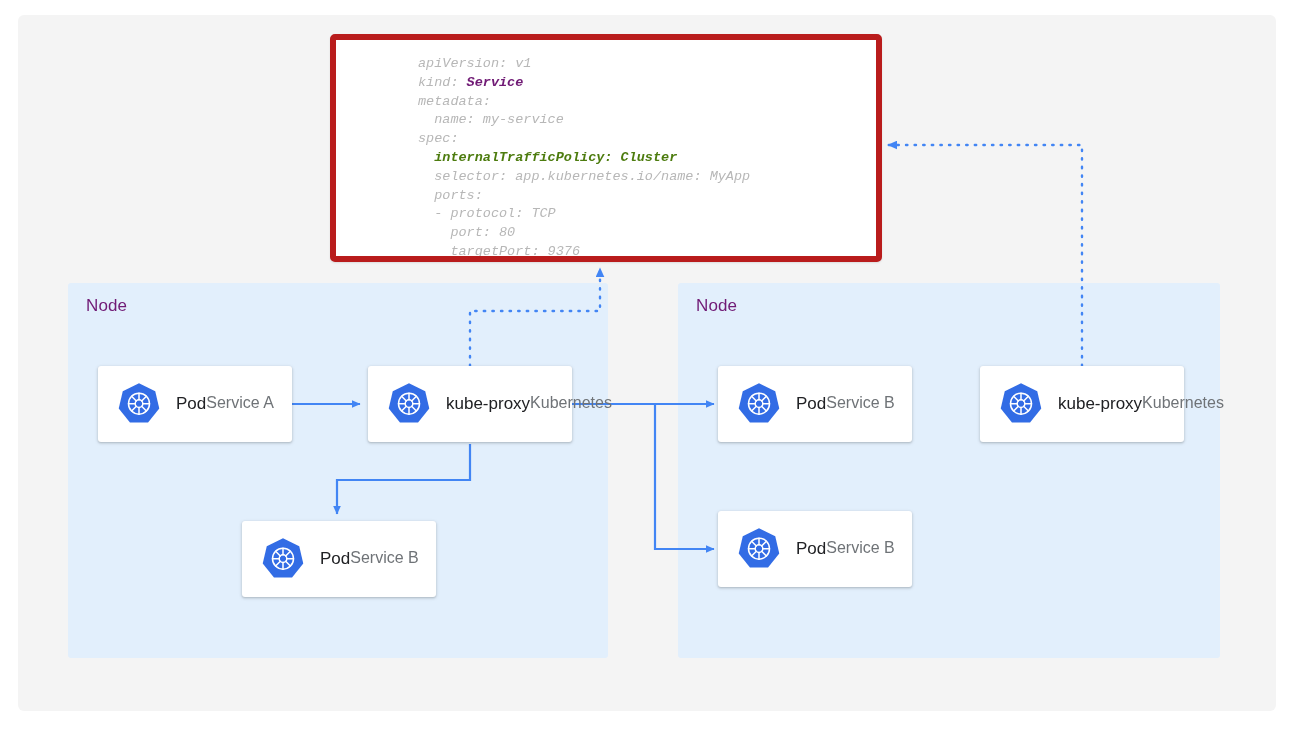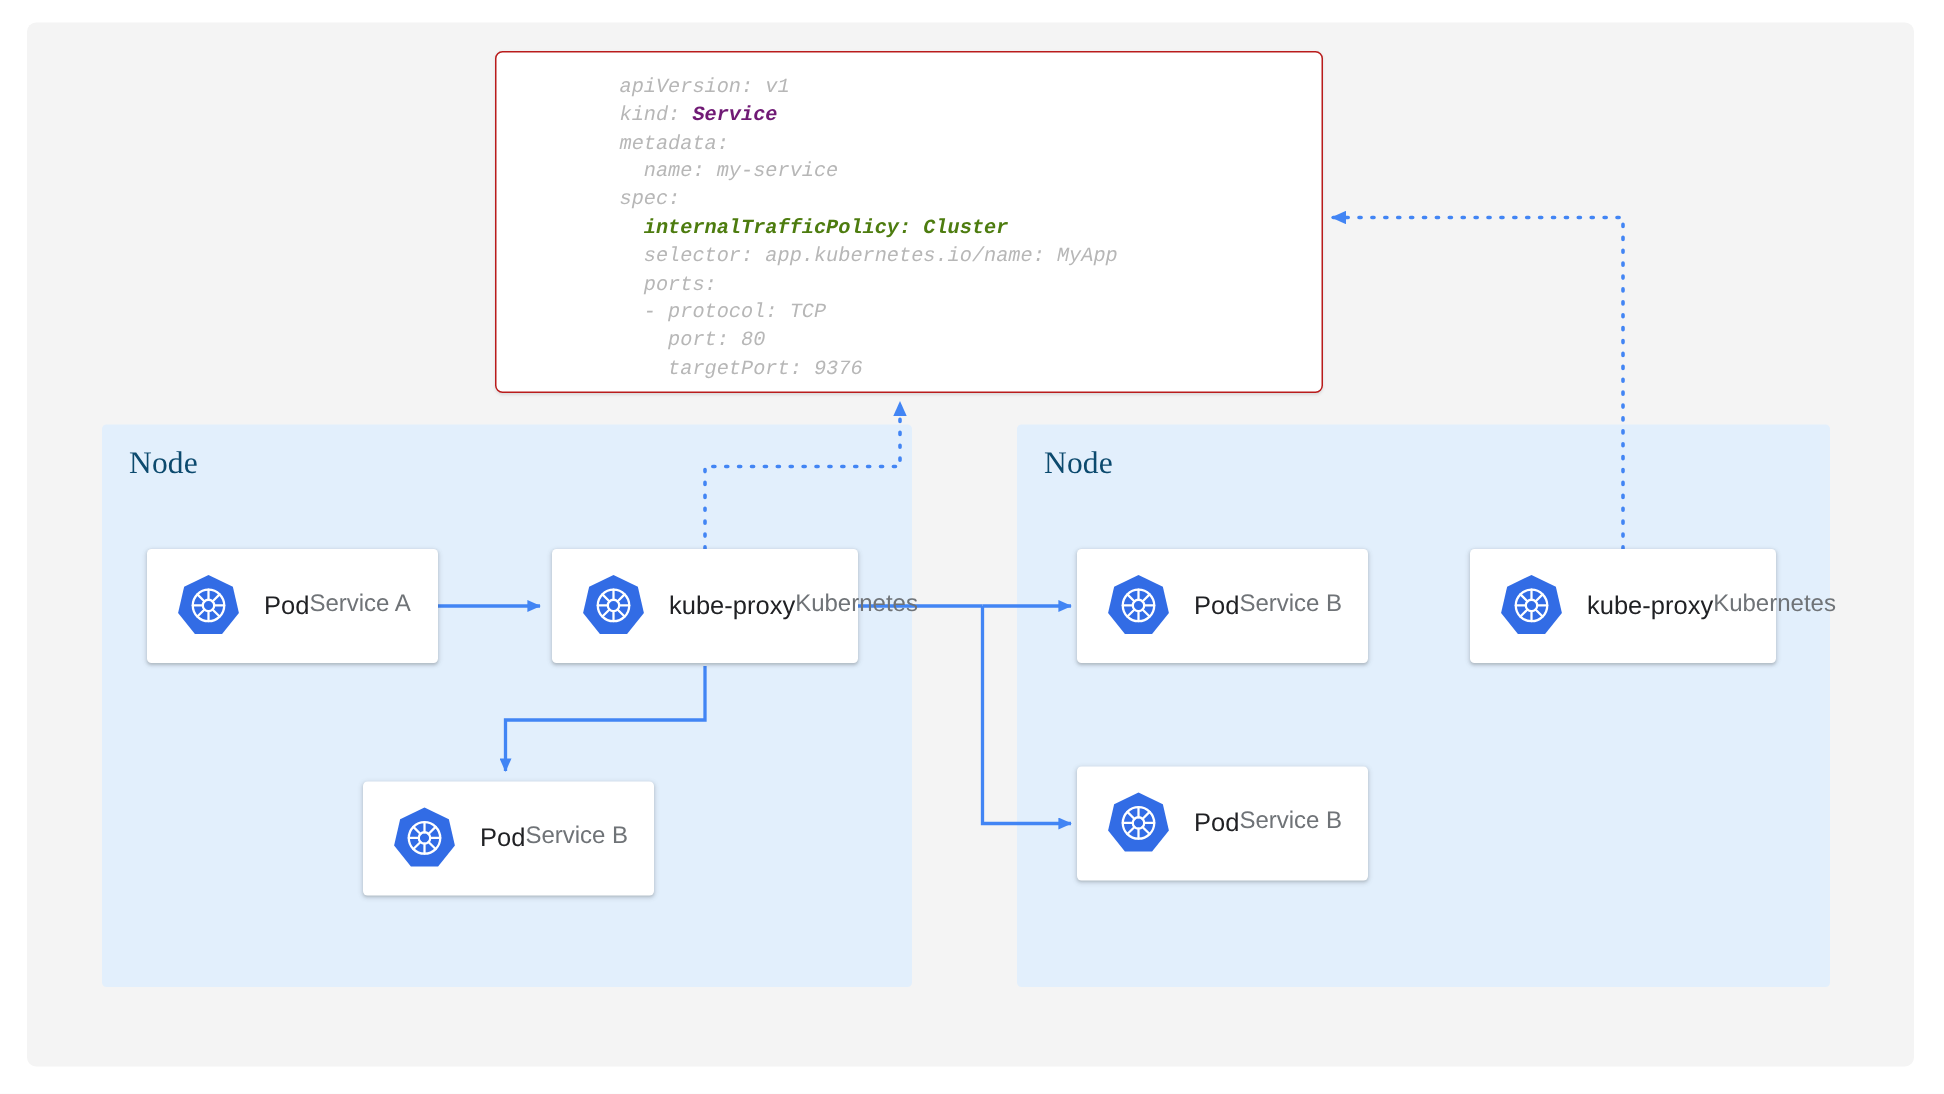--- a/index.html
+++ b/index.html
@@ -39,23 +39,23 @@
   }
 
   
   .node-panel {
     position: absolute;
     background: #e2effc;
     border-radius: 3px;
   }
   .node-label {
     position: absolute;
-    font-size: 21px;
-    color: #0c4a6e;
-    font-family: Liberation Serif, serif;
+    font-size: 17px;
+    color: #701a75;
+    font-family: Liberation Sans, sans-serif;
     letter-spacing: 0.1px;
     white-space: nowrap;
   }
 
   
   .card {
     position: absolute;
     background: #ffffff;
     border-radius: 3px;
     box-shadow: 0 1px 2px rgba(60,64,67,0.22), 0 1px 3px 1px rgba(60,64,67,0.10);
@@ -90,21 +90,21 @@
   }
 
   
   .yaml-card {
     position: absolute;
     left: 330px;
     top: 34px;
     width: 552px;
     height: 228px;
     background: #ffffff;
-    border: 1px solid #b91c1c;
+    border: 6px solid #b91c1c;
     border-radius: 5px;
     box-shadow: 0 1px 2px rgba(60,64,67,0.13);
     box-sizing: border-box;
     overflow: hidden;
     text-decoration: underline;
   }
   .yaml-body {
     position: absolute;
     left: 82px;
     top: 15px;

